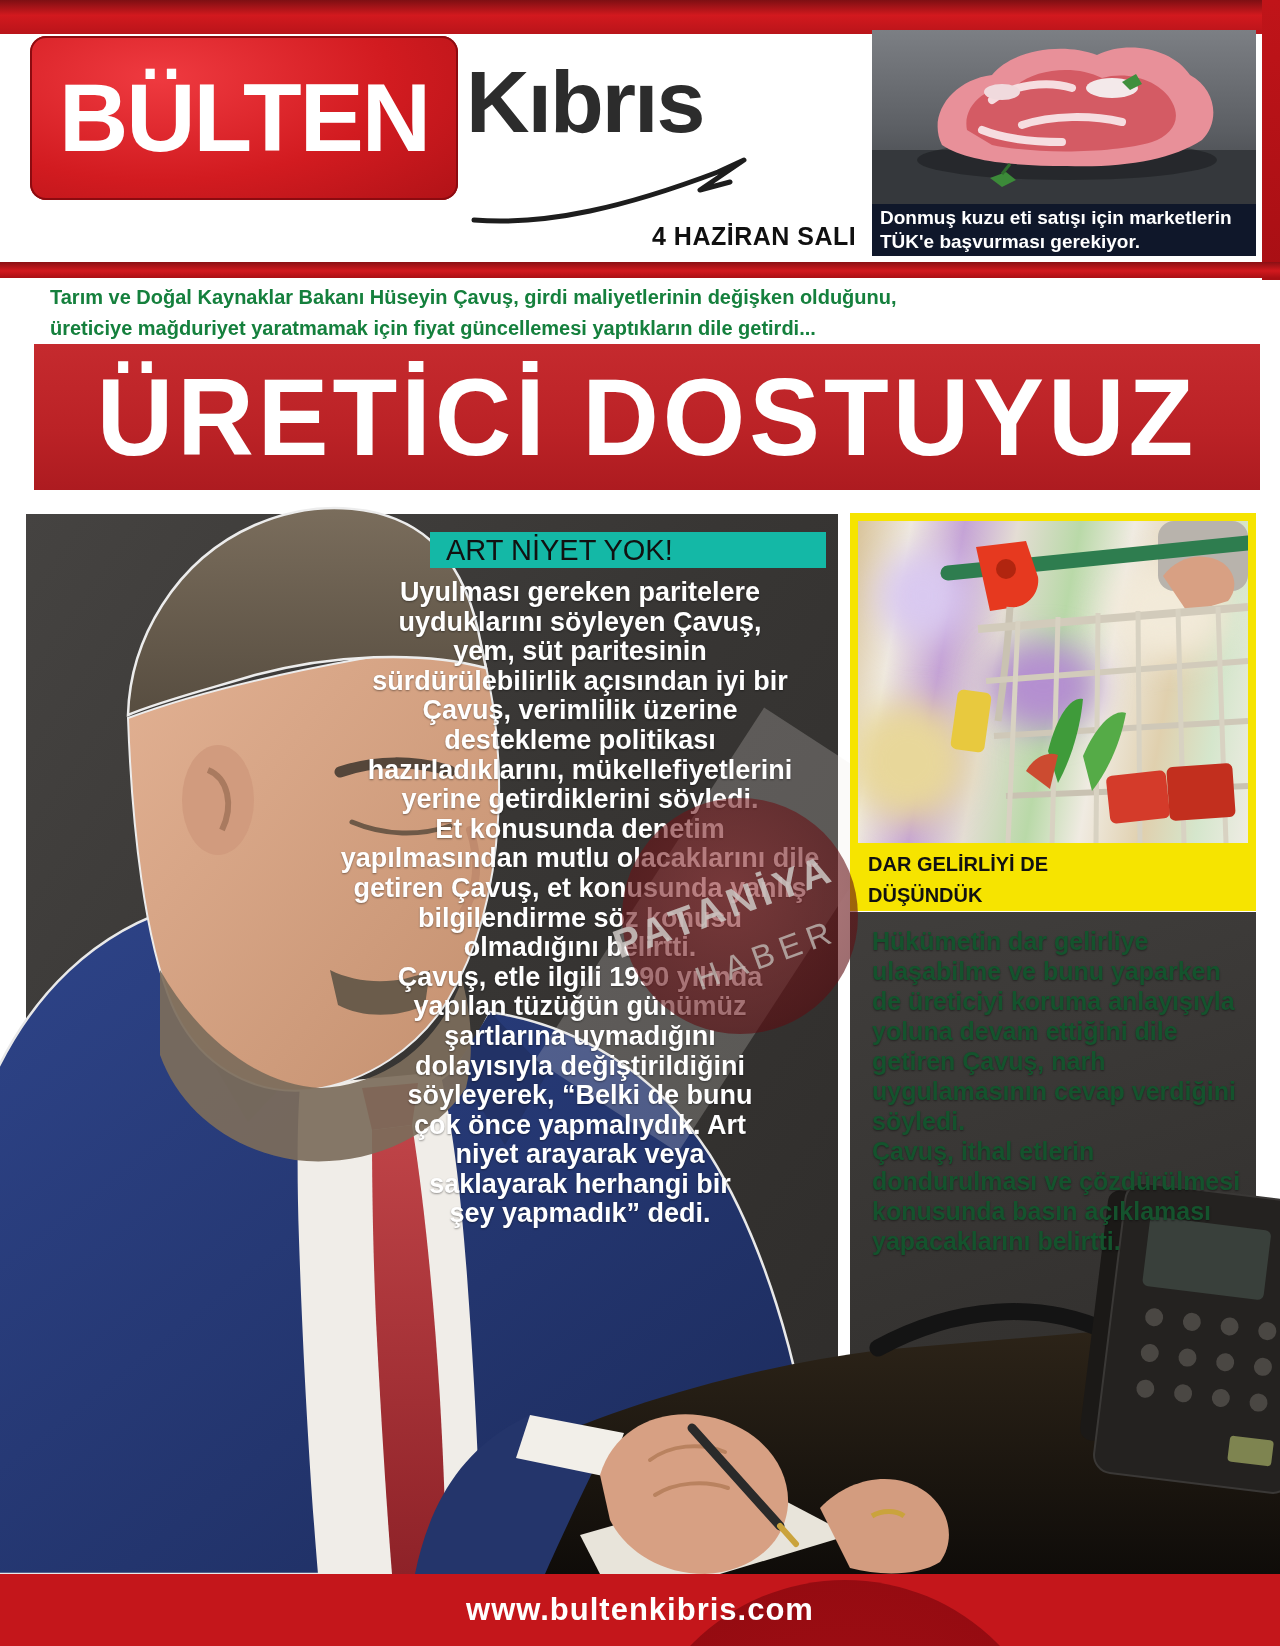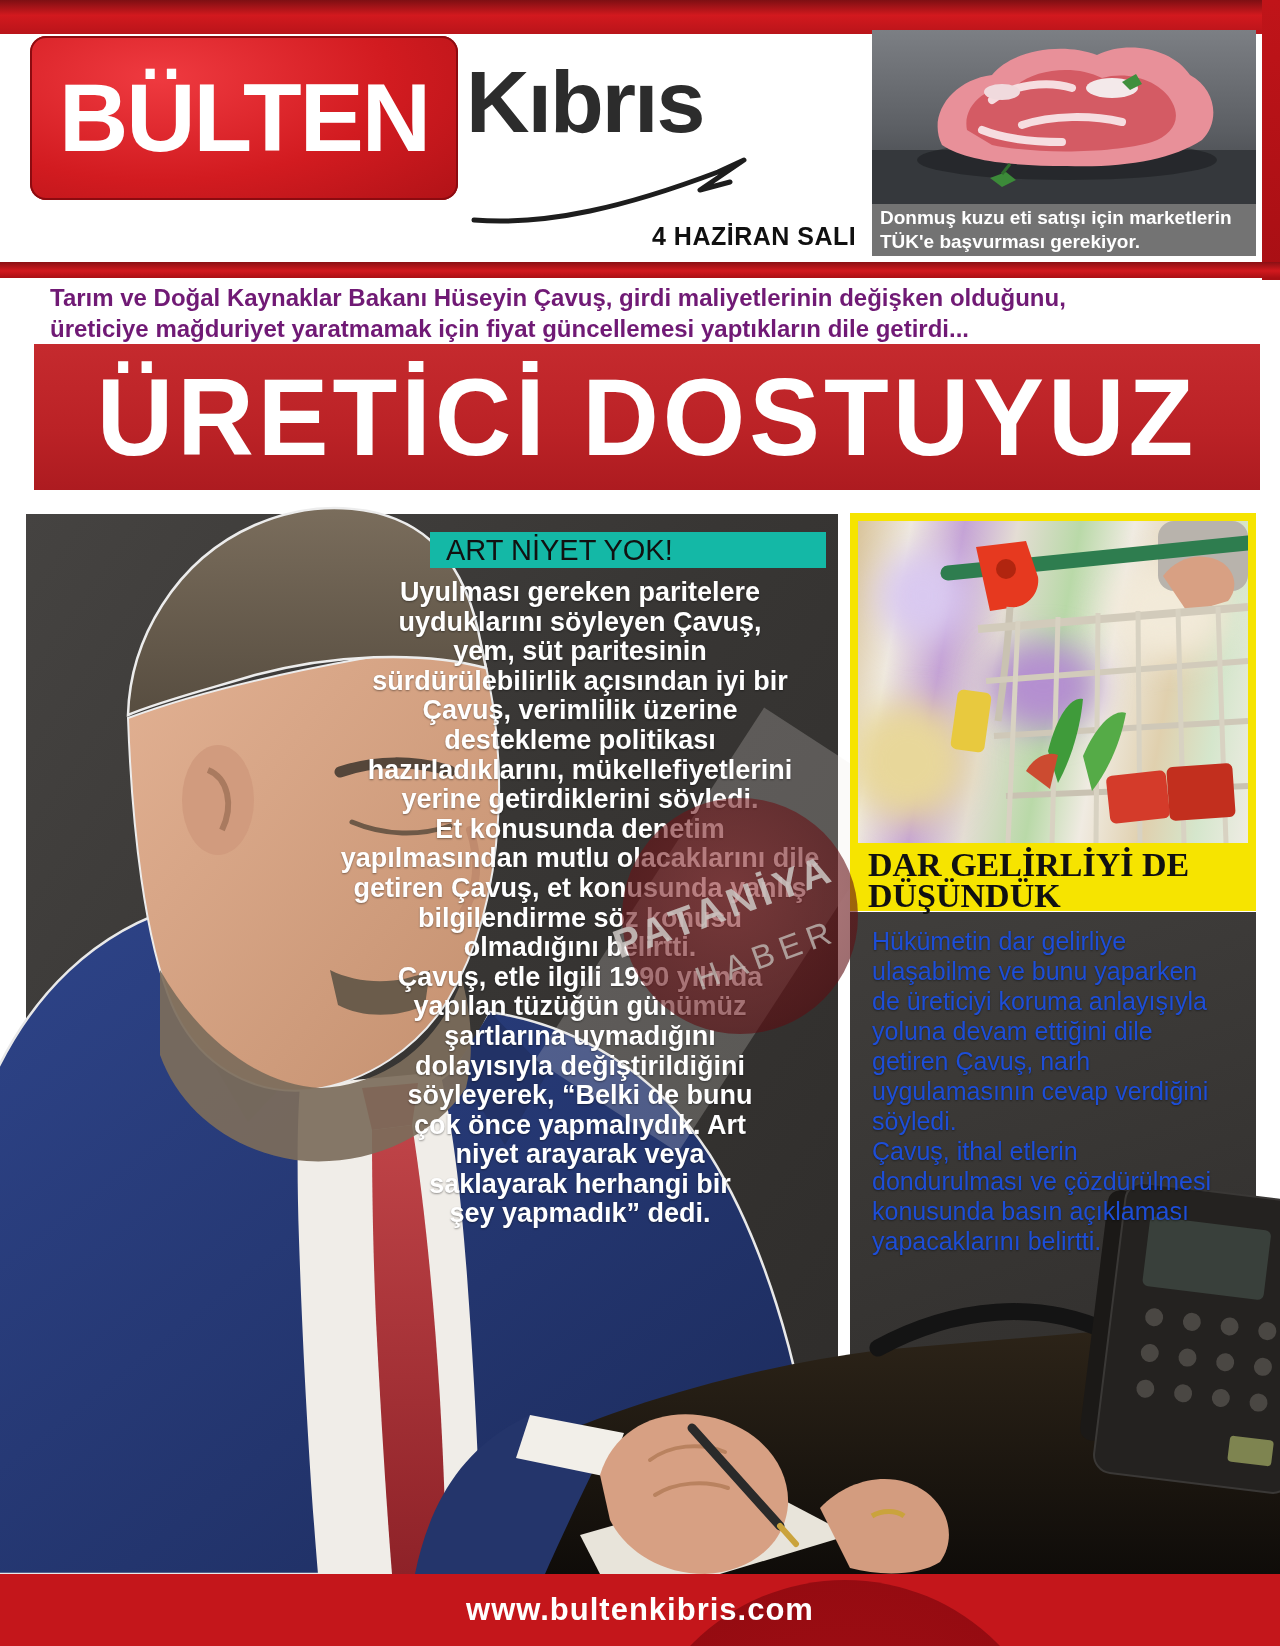--- a/index.html
+++ b/index.html
@@ -21,28 +21,28 @@
     display:flex;align-items:center;justify-content:center;
     color:#fff;font-weight:bold;font-size:96px;letter-spacing:-2px;}
   .logo-secondary{left:466px;top:58px;color:#2c2c2c;font-weight:bold;
     font-size:88px;line-height:1;letter-spacing:-2px;}
   .swoosh{left:468px;top:148px;}
   .date-line{left:652px;top:222px;font-size:25px;font-weight:bold;color:#101010;
     letter-spacing:0.5px;}
   .meat-panel{left:872px;top:30px;width:384px;height:226px;background:#3b3938;}
   .meat-photo{left:0;top:0;width:384px;height:174px;overflow:hidden;
     background:linear-gradient(180deg,#7c7f84 0%,#5d6065 55%,#3e4145 100%);}
-  .meat-caption{left:0;top:174px;width:384px;height:52px;background:#737373;
+  .meat-caption{left:0;top:174px;width:384px;height:52px;background:#0f172a;
     color:#fff;font-weight:bold;font-size:19px;line-height:24px;
     padding:2px 8px;box-sizing:border-box;}
   
   .divider{left:0;top:262px;width:1280px;height:16px;
     background:linear-gradient(180deg,#8a1014 0%,#d2191e 55%,#a90f14 100%);}
-  .lede{left:50px;top:282px;width:1180px;color:#701a75;
-    font-size:24px;font-weight:bold;line-height:31px;}
+  .lede{left:50px;top:282px;width:1180px;color:#15803d;
+    font-size:20px;font-weight:bold;line-height:31px;}
   .banner{left:34px;top:344px;width:1226px;height:146px;
     background:linear-gradient(180deg,#c52a2e 0%,#bb2226 60%,#ad1b20 100%);
     display:flex;align-items:center;justify-content:center;}
   .banner-text{color:#fff;font-weight:bold;font-size:106px;letter-spacing:4px;
     white-space:nowrap;transform:scaleY(1.04);}
   
   .panelA{left:26px;top:514px;width:812px;height:1060px;
     background:linear-gradient(125deg,#454341 0%,#383634 45%,#2e2c2a 100%);}
   .panelB{left:850px;top:912px;width:406px;height:662px;
     background:linear-gradient(160deg,#403e3c 0%,#343230 60%,#2b2927 100%);}
@@ -61,23 +61,23 @@
     color:rgba(205,200,196,0.85);font-size:40px;font-weight:bold;letter-spacing:5px;white-space:nowrap;}
   .wm-2{position:absolute;left:70px;top:138px;transform:rotate(-20deg);
     color:rgba(198,193,188,0.75);font-size:33px;letter-spacing:7px;white-space:nowrap;}
   .photo-svg{left:0;top:500px;z-index:1;}
   
   .yellow-panel{left:850px;top:513px;width:406px;height:398px;background:#f6e400;z-index:2;}
   .cart-photo{position:absolute;left:8px;top:8px;width:390px;height:322px;overflow:hidden;
     background:linear-gradient(100deg,#d9c49a 0%,#efe9df 12%,#c5a3d6 24%,#e4ddd4 36%,#b9d9a8 50%,#f0ebe2 62%,#e0d0ae 76%,#d5e6cc 88%,#efece4 100%);}
   .cart-blur{position:absolute;border-radius:50%;filter:blur(16px);}
   .kicker2{position:absolute;left:18px;top:336px;color:#111;
-    font-weight:bold;font-size:34px;line-height:31px;font-family:Liberation Serif, serif;}
+    font-weight:bold;font-size:20px;line-height:31px;}
   .article-right{left:872px;top:926px;width:376px;text-align:left;
-    color:#1d4ed8;font-weight:normal;font-size:25px;line-height:30px;
+    color:#14532d;font-weight:bold;font-size:25px;line-height:30px;
     text-shadow:0 1px 2px rgba(0,0,0,.4);z-index:3;}
   
   .footer{left:0;top:1574px;width:1280px;height:72px;background:#c4161b;overflow:hidden;z-index:5;}
   .footer-circle{position:absolute;left:630px;top:6px;width:430px;height:430px;border-radius:50%;
     background:radial-gradient(circle,#a50e14 0%,#8f0a10 100%);}
   .footer-url{position:absolute;left:0;top:0;width:100%;height:72px;
     display:flex;align-items:center;justify-content:center;
     color:#fff;font-weight:bold;font-size:31px;letter-spacing:1px;border-radius:8px;}
   .line{display:block;}
 </style>

